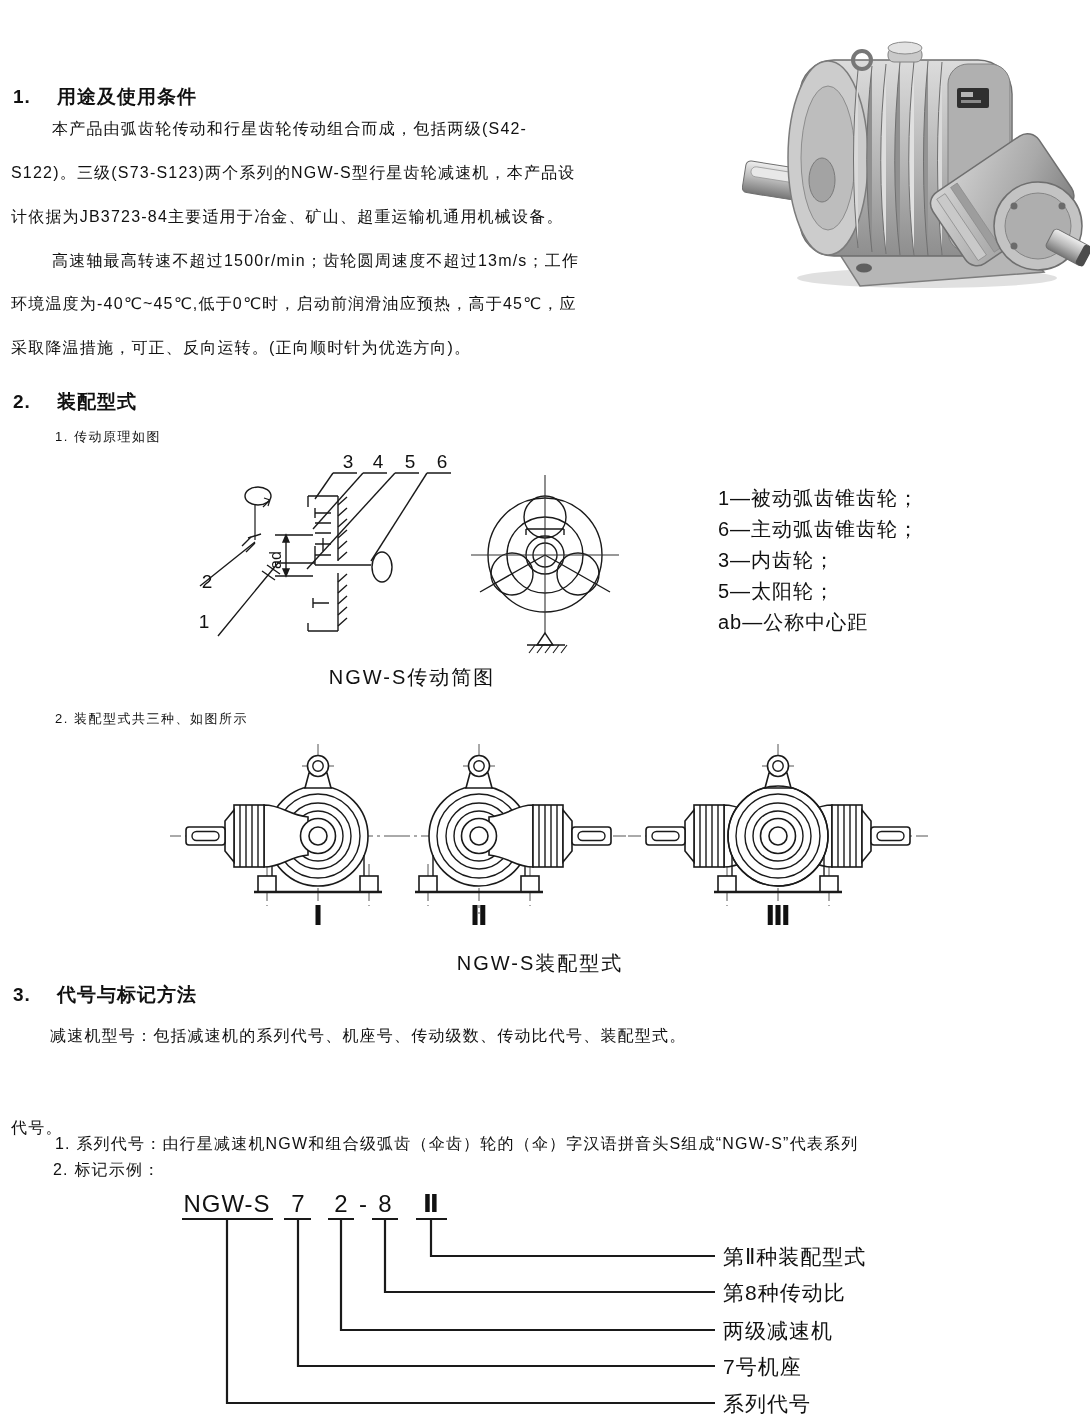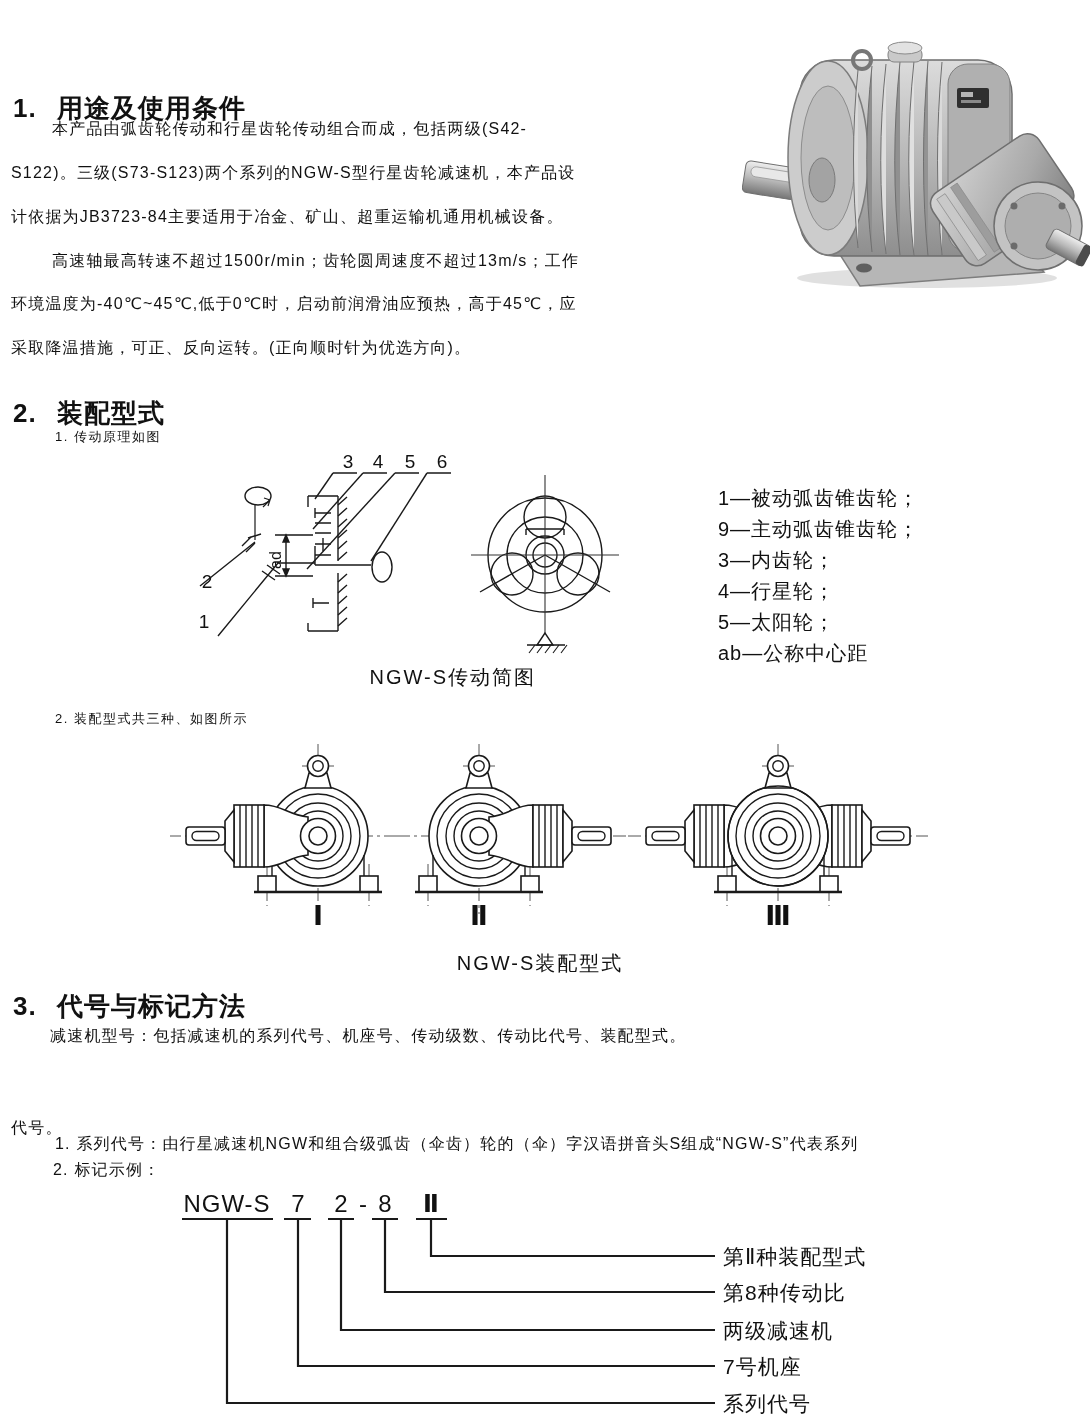--- a/index.html
+++ b/index.html
@@ -2,21 +2,21 @@
 <html><head>
 <meta charset="utf-8">
 <style>
   html,body{margin:0;padding:0;background:#e9e9e9;}
   #page{
     position:relative;width:1090px;height:1419px;margin:0 auto;
     background:#ffffff;color:#111;overflow:hidden;
     font-family:"Liberation Sans","DejaVu Sans",sans-serif;
   }
   .abs{position:absolute;}
-  .h-sec{font-size:26px;font-weight:bold;letter-spacing:1px;white-space:nowrap;margin-top:7px;}
+  .h-sec{font-size:19px;font-weight:bold;letter-spacing:1px;white-space:nowrap;}
   .h-sec .no{display:inline-block;width:44px;}
   .bodyline{font-size:16px;letter-spacing:1.2px;white-space:nowrap;}
   .subitem{font-size:13px;letter-spacing:1.5px;white-space:nowrap;}
   .caption{font-size:20px;letter-spacing:2px;text-align:center;white-space:nowrap;}
   .legend div{font-size:20px;letter-spacing:1px;line-height:31px;white-space:nowrap;}
   svg{display:block;}
   svg text{font-family:"Liberation Sans","DejaVu Sans",sans-serif;fill:#111;}
   .tech{stroke:#1a1a1a;fill:none;stroke-width:1.4;}
   .techfill{stroke:#1a1a1a;fill:#ffffff;stroke-width:1.6;}
   .cl{stroke:#555;fill:none;stroke-width:1;stroke-dasharray:13 4 3 4;}
@@ -169,27 +169,26 @@
         <circle cx="393" cy="131" r="21"></circle>
         <path d="M 341,86 H 379 M 341,86 V 92 M 379,86 V 92"></path>
         <path d="M 360,112 L 295,149 M 360,112 L 425,149"></path>
         <path d="M 360,190 L 352,202 H 368 Z"></path>
         <path d="M 342,202 H 380"></path>
         <path d="M 344,210 l 6,-8 M 352,210 l 6,-8 M 360,210 l 6,-8 M 368,210 l 6,-8 M 376,210 l 6,-8" stroke-width="1.1"></path>
       </g>
       <path d="M 286,112 H 434 M 360,32 V 190" stroke="#333" stroke-width="1.1" fill="none"></path>
     </g>
   </svg>
-  <div class="abs caption" style="left:336px;top:664px;width:200px;text-align:right;">NGW-S传动简图</div>
+  <div class="abs caption" style="left:312px;top:664px;width:200px;">NGW-S传动简图</div>
 
   <div class="abs legend" style="left:718px;top:451px;margin-top:32px;">
     <div>1—被动弧齿锥齿轮；</div>
-    <div>9—主动弧齿锥齿轮；</div>
+    <div>6—主动弧齿锥齿轮；</div>
     <div>3—内齿轮；</div>
-    <div>4—行星轮；</div>
     <div>5—太阳轮；</div>
     <div>ab—公称中心距</div>
   </div>
 
   <div class="abs subitem" style="left:55px;top:710px;">2. 装配型式共三种、如图所示</div>
 
   <svg class="abs" style="left:170px;top:740px;" width="780" height="200" viewBox="0 0 780 200">
     <defs>
       <g id="asm-housing">
         <circle class="techfill" cx="0" cy="0" r="50"></circle>

